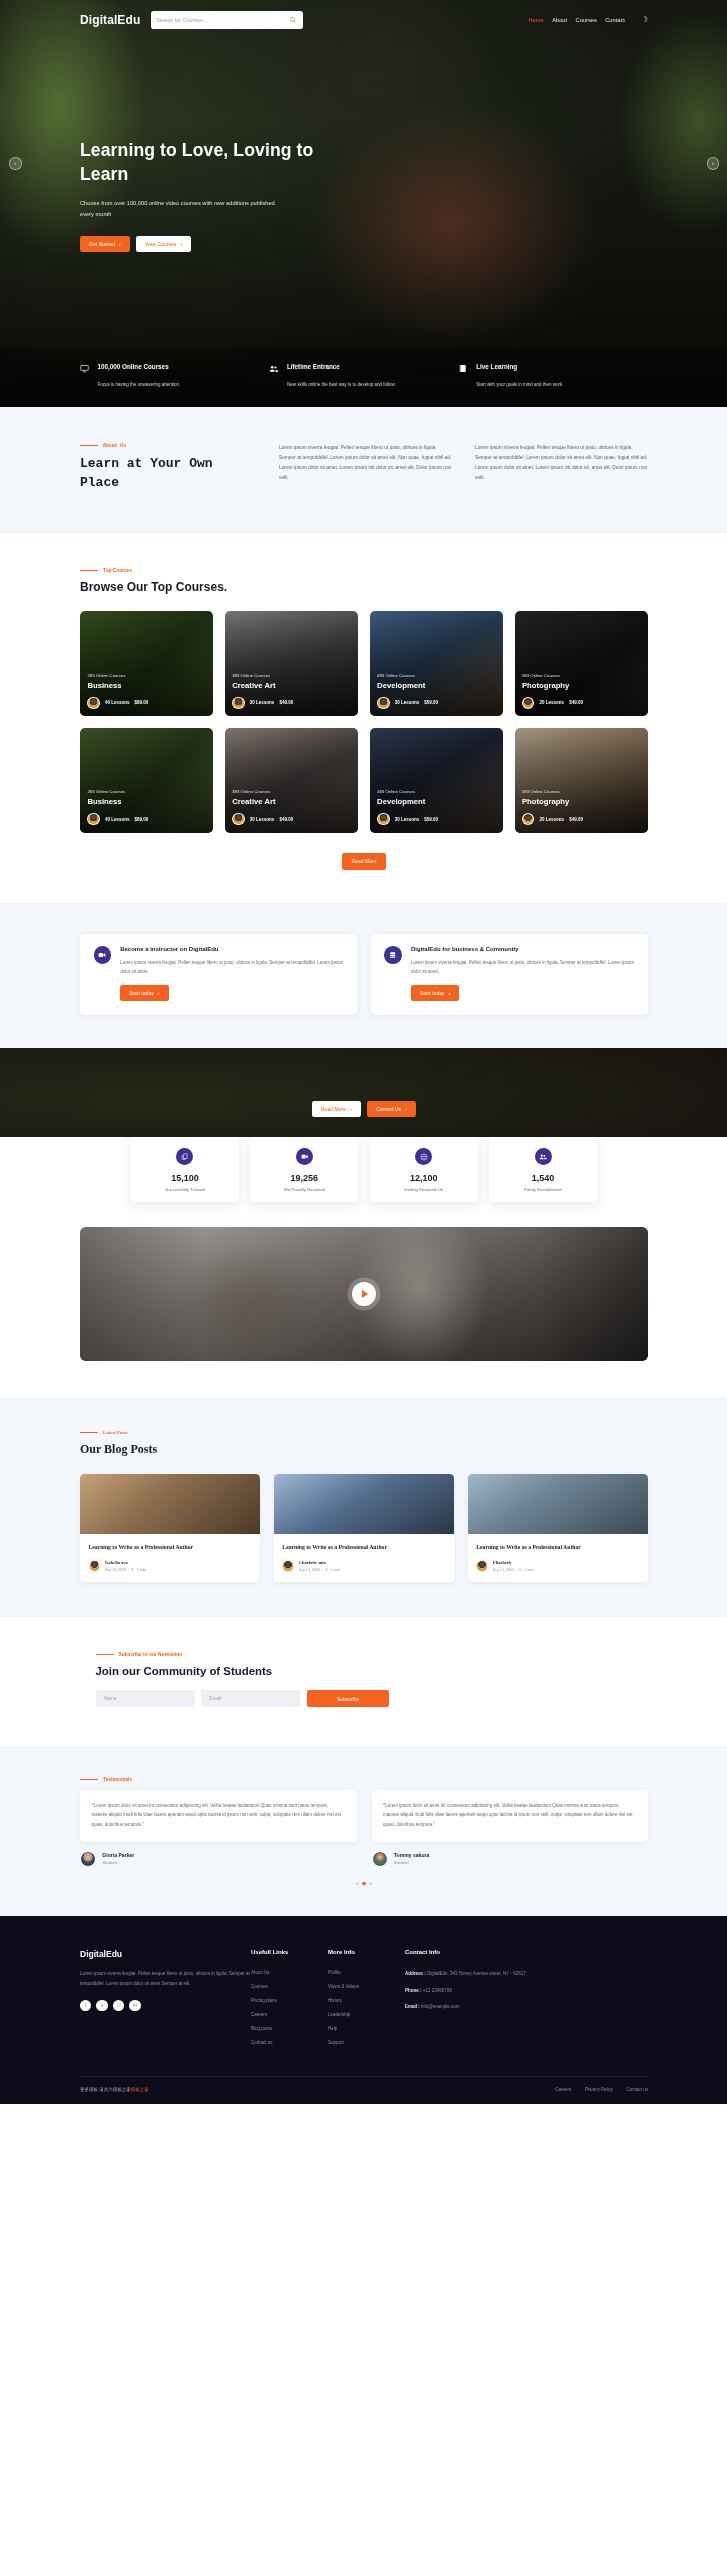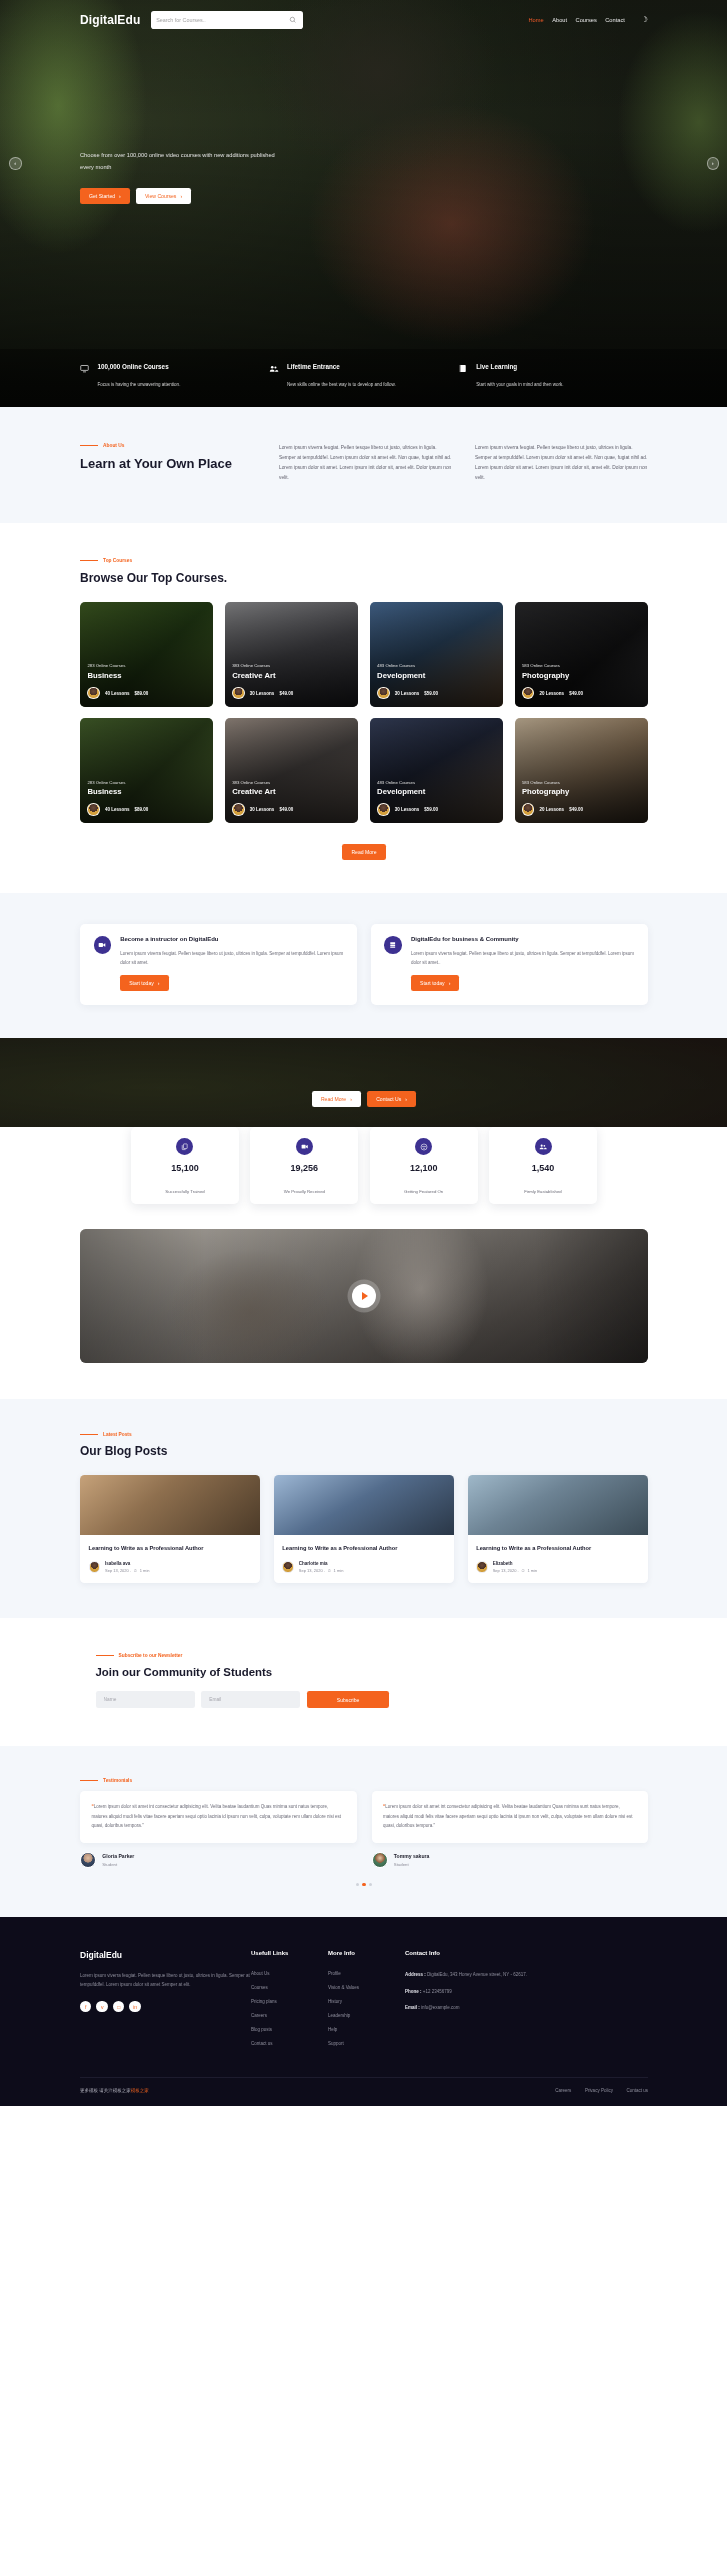--- a/index.html
+++ b/index.html
@@ -108,21 +108,21 @@
   .feature .ficon { color: #fff; flex: 0 0 10.2px; margin-top: 1.1px; }
   .feature h4 { color: #fff; font-size: 6.3px; font-weight: 600; margin-bottom: 5.1px; }
   .feature p { color: #d6d6d6; font-size: 4.5px; line-height: 1.9; }
 
   
   .about { background: #f4f7fb; padding: 36px 0 40px; }
   .eyebrow { display: flex; align-items: center; gap: 5.1px; margin-bottom: 7.4px; }
   .eyebrow .line { width: 18px; height: 1.1px; background: #f4631e; }
   .eyebrow span { color: #f4631e; font-size: 4.8px; font-weight: 600; }
   .about .wrap { display: flex; gap: 23px; }
-  .about-left { width: 176px; flex: 0 0 176px; }
+  .about-left { width: 176px; flex: 0 0 176px; font-family: Liberation Mono, monospace; }
   .about-left h2 { font-size: 13px; line-height: 1.45; font-weight: 700; color: #19192b; }
   .about-col { flex: 1; }
   .about-col p { font-size: 4.8px; line-height: 2.1; color: #61616d; }
 
   
   .courses { background: #ffffff; padding: 35px 0 33px; }
   .sec-title { font-size: 12px; font-weight: 700; color: #19192b; margin-bottom: 17px; }
   .course-grid { display: grid; grid-template-columns: repeat(4, 1fr); gap: 11.4px; }
   .course-card {
     position: relative; height: 105px; border-radius: 5.1px; overflow: hidden;
@@ -193,21 +193,21 @@
   .stats .wrap { display: flex; gap: 11.4px; padding: 0 51px; }
   .stat {
     flex: 1; background: #fff; border-radius: 5.1px; padding: 11.4px 4.5px 10.2px;
     text-align: center; box-shadow: 0 2.3px 10.2px rgba(20,30,60,.10);
   }
   .stat .sico {
     width: 17px; height: 17px; border-radius: 50%; margin: 0 auto 7.4px;
     background: #3d3191; color: #fff;
     display: flex; align-items: center; justify-content: center;
   }
-  .stat .num { font-size: 9px; font-weight: 700; color: #19192b; margin-bottom: 16px; }
+  .stat .num { font-size: 9px; font-weight: 700; color: #19192b; margin-bottom: 4px; }
   .stat .lbl { font-size: 4.3px; color: #6b6b77; }
 
   
   .video-sec { background: #fff; padding: 25px 0 36px; }
   .video {
     position: relative; height: 134px; border-radius: 5.7px; overflow: hidden;
     background:
       linear-gradient(rgba(0,0,0,.18), rgba(0,0,0,.26)),
       linear-gradient(160deg,#cfc9c0 0%, #8f8a84 35%, #55504c 72%, #2f2c2a 100%);
   }
@@ -224,21 +224,21 @@
     display: flex; align-items: center; justify-content: center; cursor: pointer;
     box-shadow: 0 0 0 4.5px rgba(255,255,255,.22);
   }
   .play span {
     width: 0; height: 0; border-left: 6.3px solid #f4631e;
     border-top: 4px solid transparent; border-bottom: 4px solid transparent;
     margin-left: 1.7px;
   }
 
   
-  .blog { background: #f4f7fb; padding: 33px 0 35px; }
+  .blog { background: #f4f7fb; padding: 33px 0 35px; font-family: Liberation Serif, serif; }
   .blog-grid { display: grid; grid-template-columns: repeat(3,1fr); gap: 13.6px; }
   .blog-card { background: #fff; border-radius: 4.5px; overflow: hidden; box-shadow: 0 1.1px 6.8px rgba(20,30,60,.06); cursor:pointer; }
   .blog-img { height: 60px; }
   .bimg1 { background: linear-gradient(140deg,#c6a27a 0%,#8e6f4e 40%,#4b3a28 100%); }
   .bimg2 { background: linear-gradient(150deg,#9db7d4 0%,#536c8c 45%,#2a3747 100%); }
   .bimg3 { background: linear-gradient(150deg,#9fb8c9 0%,#6d8394 40%,#3a4a55 100%); }
   .blog-body { padding: 8.5px 8.5px 10.2px; }
   .blog-body h4 { font-size: 5.7px; font-weight: 700; line-height: 1.7; color: #19192b; margin-bottom: 7.4px; }
   .blog-author { display: flex; align-items: center; gap: 5.1px; }
   .blog-author .avatar { width: 11.4px; height: 11.4px; flex: 0 0 11.4px; border-color: #e9e9ef; }
@@ -325,20 +325,21 @@
       <a href="#">Courses</a>
       <a href="#">Contact</a>
       <span class="moon">☽</span>
     </nav>
   </div>
 
   <div class="arrow-btn arrow-left">‹</div>
   <div class="arrow-btn arrow-right">›</div>
 
   <div class="hero-inner">
+    <h1>Learning to Love, Loving to Learn</h1>
     <p>Choose from over 100,000 online video courses with new additions published every month</p>
     <div class="hero-btns">
       <a class="btn btn-orange" href="#">
         <span>Get Started</span>
         <span>›</span>
       </a>
       <a class="btn btn-white" href="#">
         <span>View Courses</span>
         <span>›</span>
       </a>

